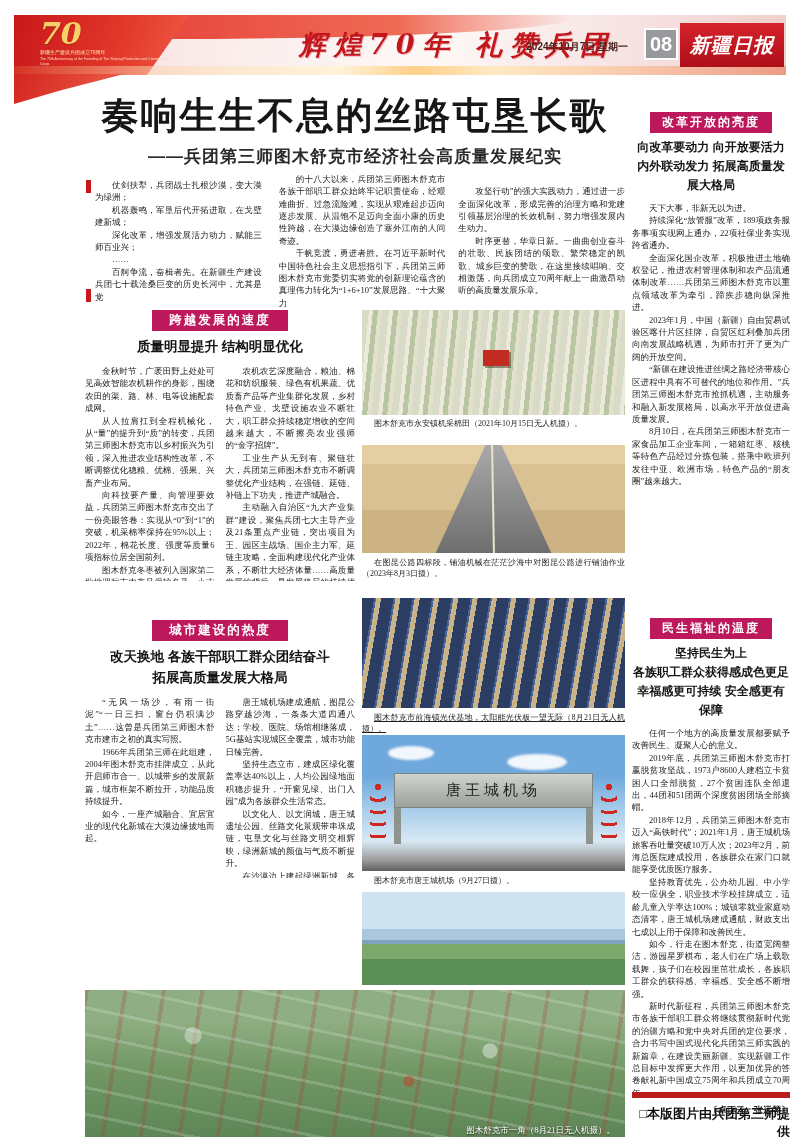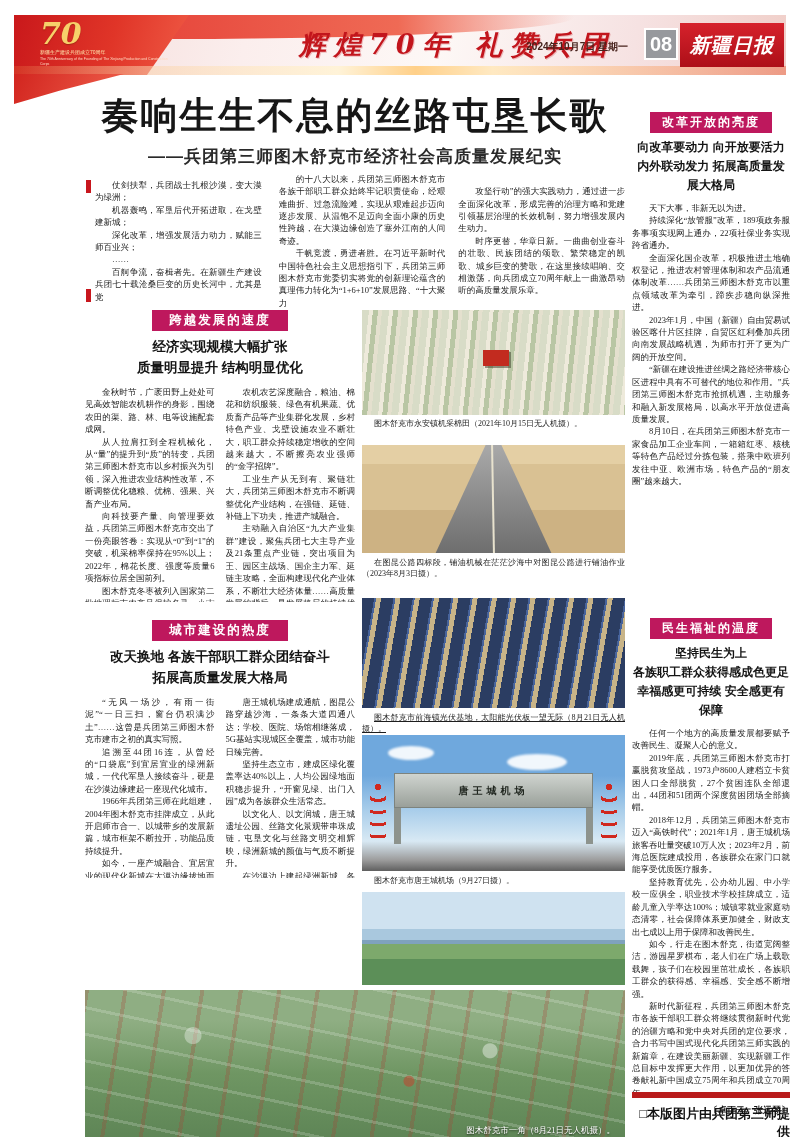--- a/index.html
+++ b/index.html
@@ -127,21 +127,21 @@
       linear-gradient(180deg,#d9c49a 0 8%, rgba(0,0,0,0) 8%),
       repeating-linear-gradient(76deg,#2c3e63 0 11px,#3c5websafe 11px 12px,#c8b488 11px 16px);
   }
   .ph-solar .rows { position:absolute; inset:0;
     background:repeating-linear-gradient(100deg,#2b3d62 0 12px,#47639b 12px 14px,#c8b488 14px 19px); }
   .ph-airport { top:735px; height:136px;
     background:linear-gradient(180deg,#6fa8dd 0 30%,#a8cdea 55%,#d8e9f4 78%,#9c9c9c 92%,#5f5f5f 100%); }
   .ph-airport .cloud { position:absolute; background:rgba(255,255,255,.9); border-radius:50%; filter:blur(1px); }
   .ph-airport .gate { position:absolute; left:12%; top:28%; width:76%; height:26%;
     background:linear-gradient(180deg,#cfd4cf,#9aa09a); border:1px solid #7d837d; display:flex; align-items:center; justify-content:center; }
-  .ph-airport .gate-sign { font-family:"DejaVu Serif",serif; font-weight:700; font-size:10px; letter-spacing:4px; color:#20261f; }
+  .ph-airport .gate-sign { font-family:"DejaVu Serif",serif; font-weight:400; font-size:15px; letter-spacing:4px; color:#20261f; }
   .ph-airport .post { position:absolute; top:28%; width:7px; height:52%; background:#8d938d; }
   .ph-airport .lanterns { position:absolute; top:34%; width:16px; height:44%;
     background:repeating-radial-gradient(circle at 50% 10%, #d0281e 0 3px, rgba(0,0,0,0) 3px 12px); }
   .ph-fields { top:892px; height:93px;
     background:linear-gradient(180deg,#cfe2f0 0 40%,#a9c8de 40% 52%,#7fa2bd 52% 56%,#7da96c 56% 72%,#5c8f58 72% 100%); }
   .ph-big { left:85px; top:990px; width:540px; height:152px;
     background:
       radial-gradient(circle at 20% 30%, rgba(255,255,255,.35) 0 8px, rgba(0,0,0,0) 9px),
       radial-gradient(circle at 60% 60%, rgba(200,60,40,.5) 0 5px, rgba(0,0,0,0) 6px),
       radial-gradient(circle at 75% 40%, rgba(255,255,255,.4) 0 7px, rgba(0,0,0,0) 8px),
@@ -214,21 +214,20 @@
       </div>
     <div class="intro-col">
         <p>攻坚行动”的强大实践动力，通过进一步全面深化改革，形成完善的治理方略和党建引领基层治理的长效机制，努力增强发展内生动力。</p>
         <p>时序更替，华章日新。一曲曲创业奋斗的壮歌、民族团结的颂歌、繁荣稳定的凯歌、城乡巨变的赞歌，在这里接续唱响、交相激荡，向兵团成立70周年献上一曲激昂动听的高质量发展乐章。</p>
       </div>
   </div>
 
   <div class="section-left" style="top:310px;">
     <div class="banner-row"><span class="sec-banner">跨越发展的速度</span></div>
     <div class="sec-subtitle">
-      <div>经济实现规模大幅扩张</div>
       <div>质量明显提升 结构明显优化</div>
     </div>
     <div class="two-col small body-text" id="speed-body">
       <div class="col">
           <p>金秋时节，广袤田野上处处可见高效智能农机耕作的身影，围绕农田的渠、路、林、电等设施配套成网。</p>
           <p>从人拉肩扛到全程机械化，从“量”的提升到“质”的转变，兵团第三师图木舒克市以乡村振兴为引领，深入推进农业结构性改革，不断调整优化稳粮、优棉、强果、兴畜产业布局。</p>
           <p>向科技要产量、向管理要效益，兵团第三师图木舒克市交出了一份亮眼答卷：实现从“0”到“1”的突破，机采棉率保持在95%以上；2022年，棉花长度、强度等质量6项指标位居全国前列。</p>
           <p>图木舒克冬枣被列入国家第二批地理标志农产品保护名录，小吉瓜等特色农产品走向全国……</p>
         </div>
       <div class="col">
@@ -241,21 +240,20 @@
 
   <div class="section-left" style="top:620px;">
     <div class="banner-row"><span class="sec-banner">城市建设的热度</span></div>
     <div class="sec-subtitle">
       <div>改天换地 各族干部职工群众团结奋斗</div>
       <div>拓展高质量发展大格局</div>
     </div>
     <div class="two-col small body-text" id="city-body">
       <div class="col">
           <p>“无风一场沙，有雨一街泥”“一日三扫，窗台仍积满沙土”……这曾是兵团第三师图木舒克市建市之初的真实写照。</p>
-          <p>追溯至44团16连，从曾经的“口袋底”到宜居宜业的绿洲新城，一代代军垦人接续奋斗，硬是在沙漠边缘建起一座现代化城市。</p>
           <p>1966年兵团第三师在此组建，2004年图木舒克市挂牌成立，从此开启师市合一、以城带乡的发展新篇，城市框架不断拉开，功能品质持续提升。</p>
           <p>如今，一座产城融合、宜居宜业的现代化新城在大漠边缘拔地而起。</p>
         </div>
       <div class="col">
           <p>唐王城机场建成通航，图昆公路穿越沙海，一条条大道四通八达；学校、医院、场馆相继落成，5G基站实现城区全覆盖，城市功能日臻完善。</p>
           <p>坚持生态立市，建成区绿化覆盖率达40%以上，人均公园绿地面积稳步提升，“开窗见绿、出门入园”成为各族群众生活常态。</p>
           <p>以文化人、以文润城，唐王城遗址公园、丝路文化景观带串珠成链，屯垦文化与丝路文明交相辉映，绿洲新城的颜值与气质不断提升。</p>
           <p>在沙漠边上建起绿洲新城，各族干部职工群众用团结奋斗书写了改天换地的时代传奇。</p>
         </div>
     </div>
@@ -317,21 +315,21 @@
       <div class="banner-row"><span class="sec-banner" style="font-size:12px;padding:2px 12px;">民生福祉的温度</span></div>
       <div class="side-subtitle">
         <div>坚持民生为上</div>
         <div>各族职工群众获得感成色更足</div>
         <div>幸福感更可持续 安全感更有保障</div>
       </div>
       <div class="small body-text" id="livelihood-body">
           <p>任何一个地方的高质量发展都要赋予改善民生、凝聚人心的意义。</p>
           <p>2019年底，兵团第三师图木舒克市打赢脱贫攻坚战，1973户8600人建档立卡贫困人口全部脱贫，27个贫困连队全部退出，44团和51团两个深度贫困团场全部摘帽。</p>
           <p>2018年12月，兵团第三师图木舒克市迈入“高铁时代”；2021年1月，唐王城机场旅客吞吐量突破10万人次；2023年2月，前海总医院建成投用，各族群众在家门口就能享受优质医疗服务。</p>
-          <p>坚持教育优先，公办幼儿园、中小学校一应俱全，职业技术学校挂牌成立，适龄儿童入学率达100%；城镇零就业家庭动态清零，社会保障体系更加健全，财政支出七成以上用于保障和改善民生。</p>
+          <p>坚持教育优先，公办幼儿园、中小学校一应俱全，职业技术学校挂牌成立，适龄儿童入学率达100%；城镇零就业家庭动态清零，唐王城机场建成通航，财政支出七成以上用于保障和改善民生。</p>
           <p>如今，行走在图木舒克，街道宽阔整洁，游园星罗棋布，老人们在广场上载歌载舞，孩子们在校园里茁壮成长，各族职工群众的获得感、幸福感、安全感不断增强。</p>
           <p>新时代新征程，兵团第三师图木舒克市各族干部职工群众将继续贯彻新时代党的治疆方略和党中央对兵团的定位要求，合力书写中国式现代化兵团第三师实践的新篇章，在建设美丽新疆、实现新疆工作总目标中发挥更大作用，以更加优异的答卷献礼新中国成立75周年和兵团成立70周年。</p>
         </div>
       <div class="byline">〔卓正云、张远琴〕</div>
     </div>
   </div>
 
   <div class="page-credit">□本版图片由兵团第三师提供</div>
 
 </div>

